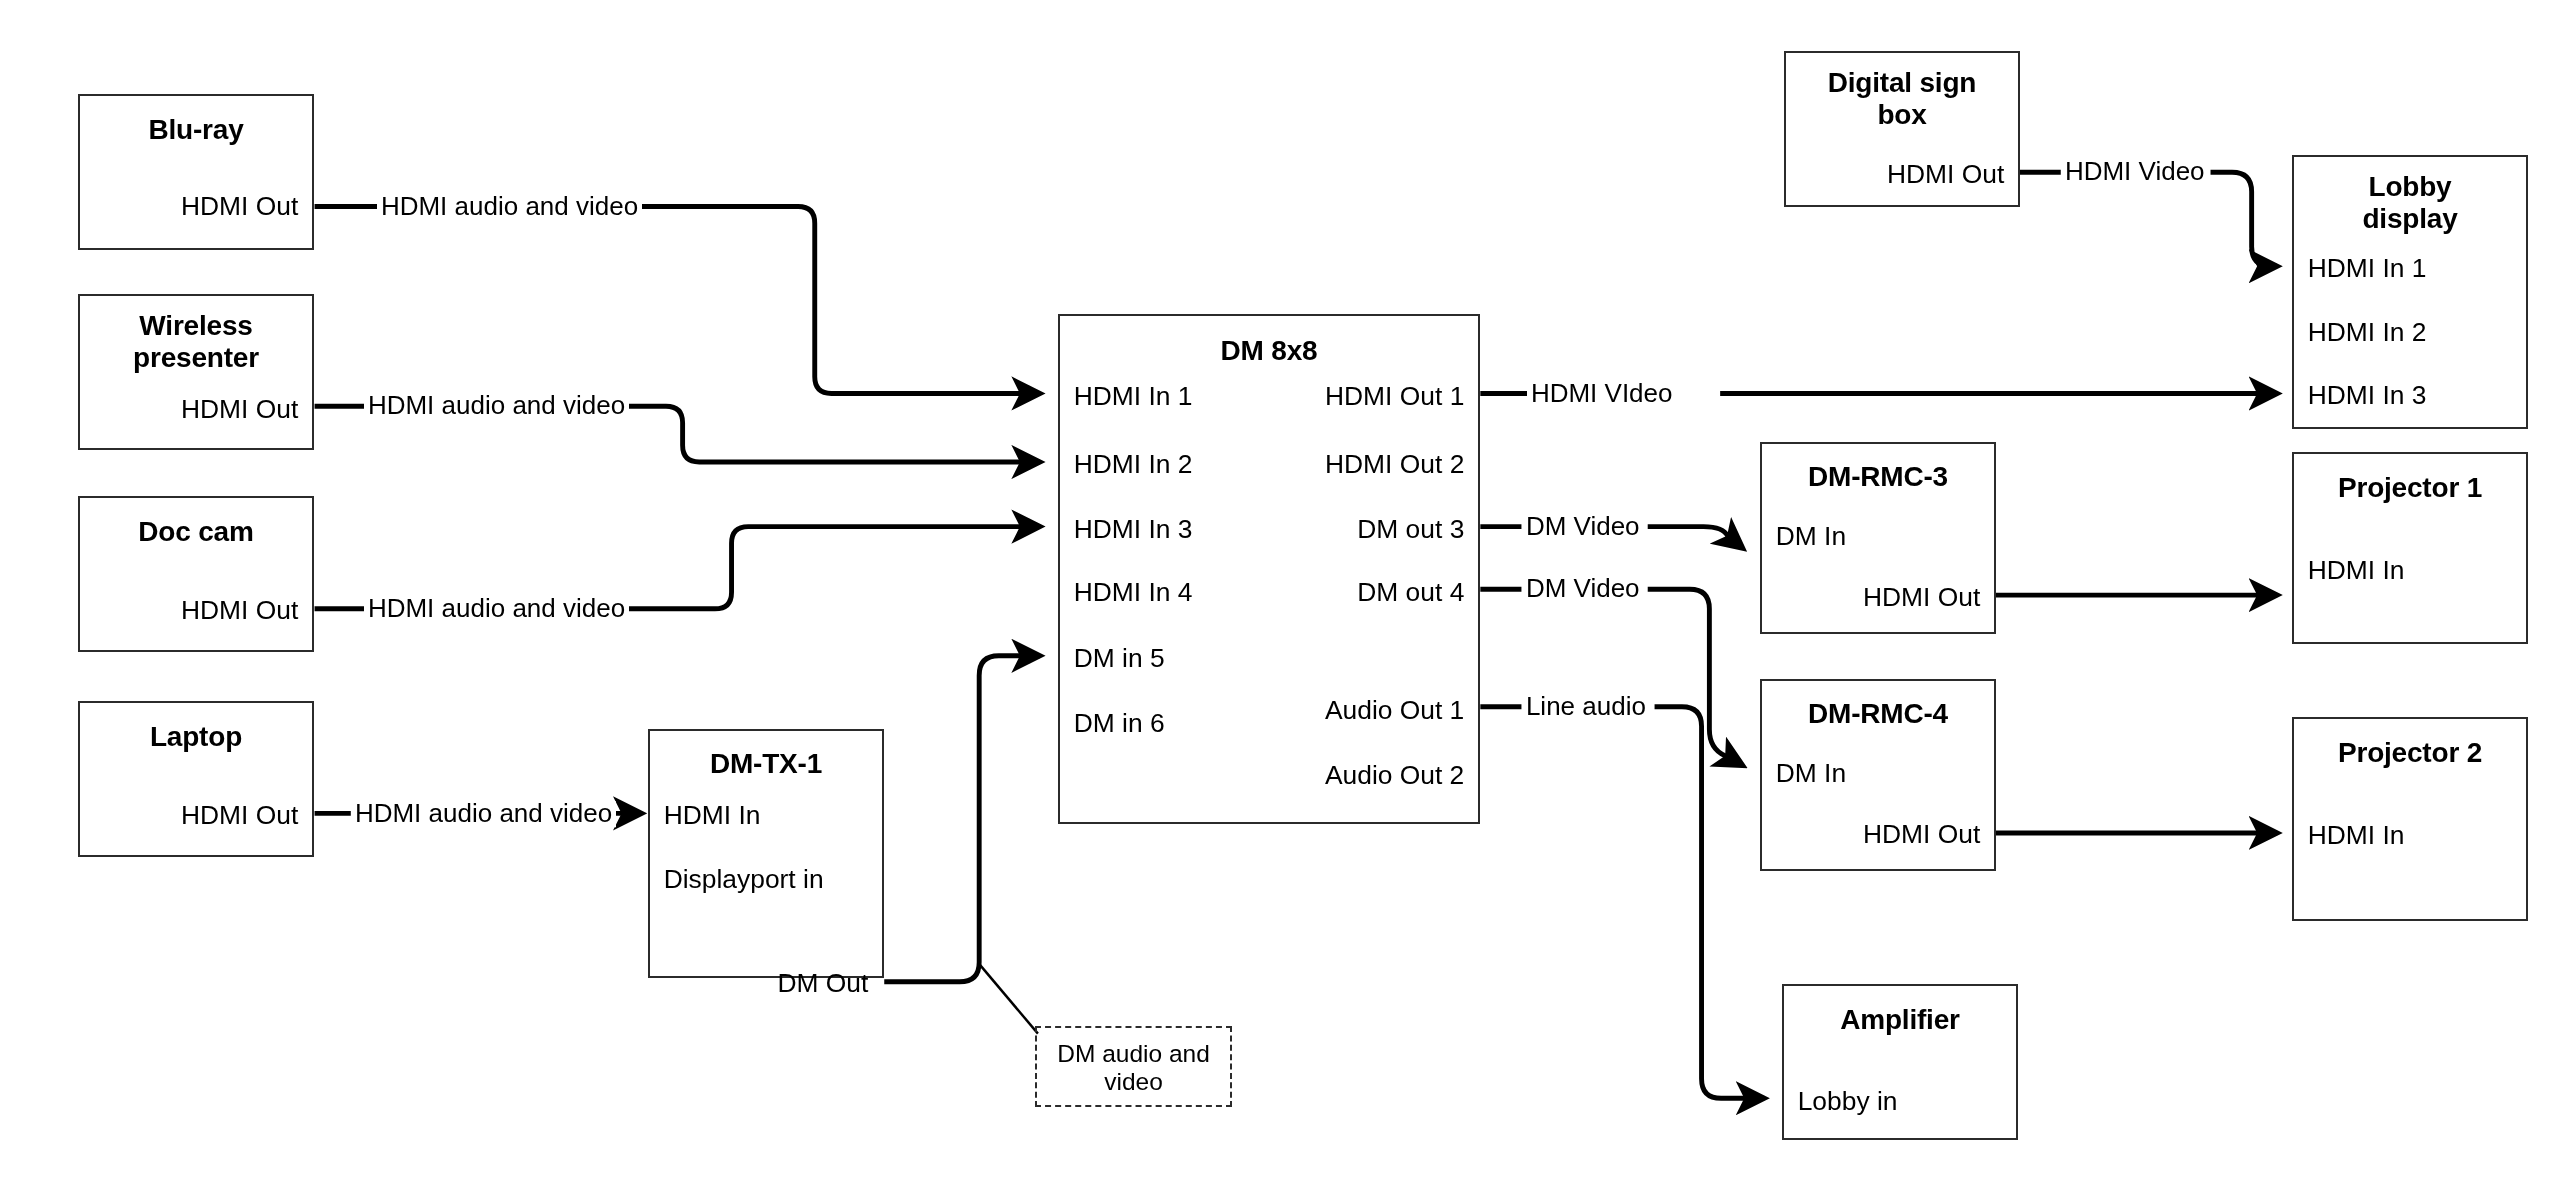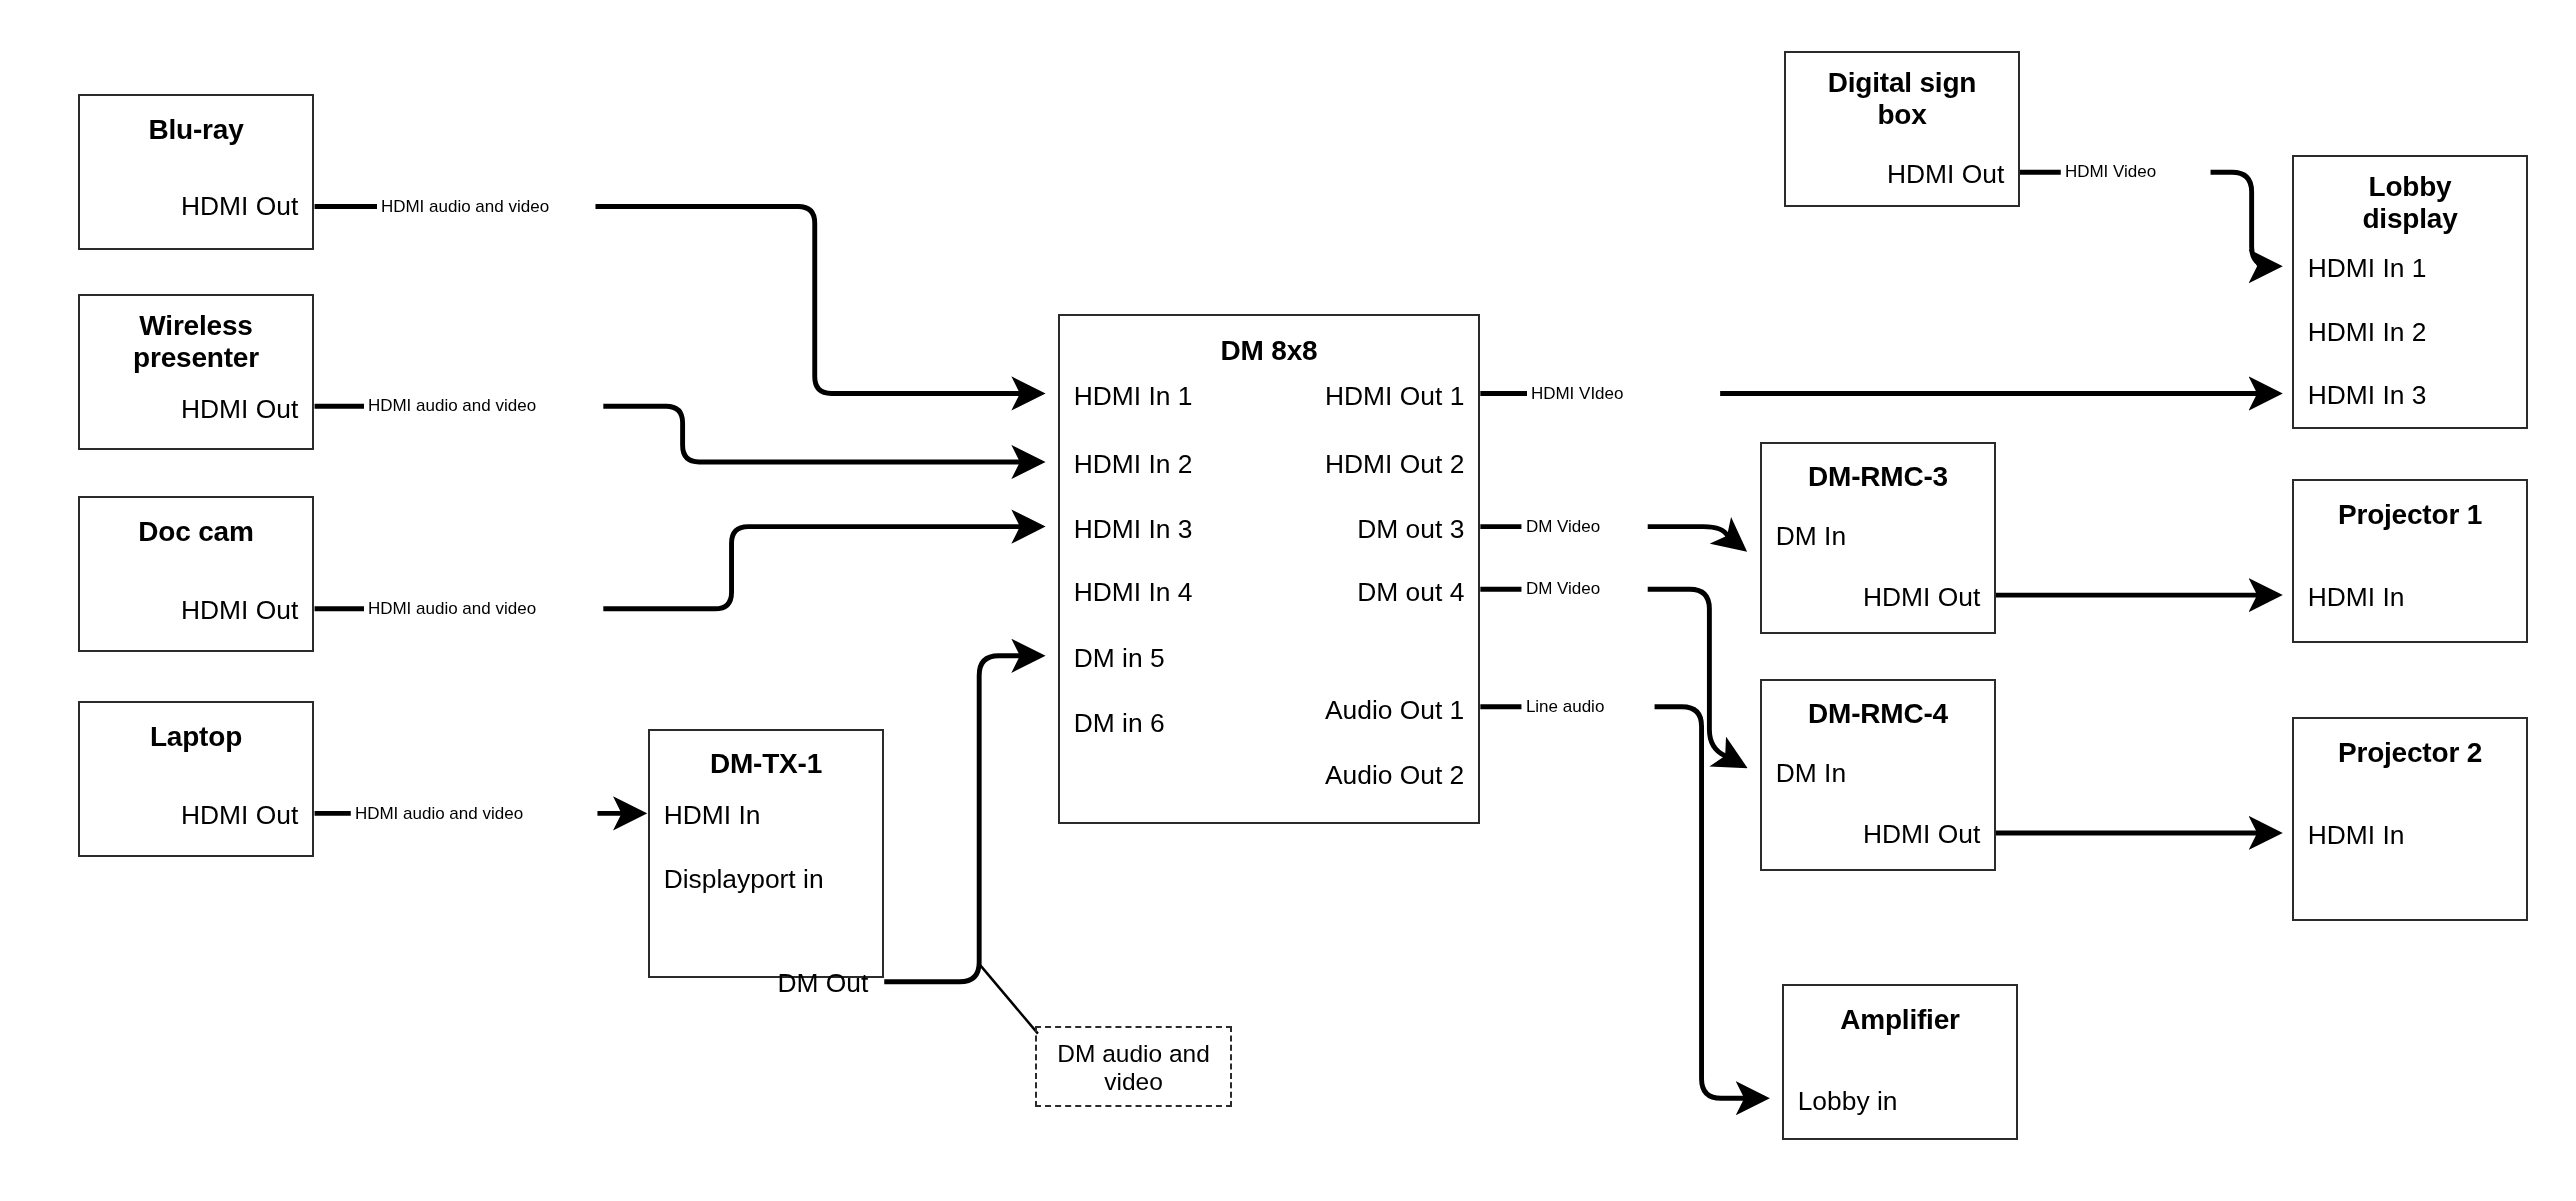--- a/index.html
+++ b/index.html
@@ -64,21 +64,21 @@
   .note-text {
     position: absolute;
     left: 5.9px;
     right: 5.9px;
     text-align: center;
     font-size: 24.5px;
     line-height: 28px;
   }
   .wire-label {
     position: absolute;
-    font-size: 17px;
+    font-size: 26px;
     line-height: 25.5px;
     white-space: nowrap;
     background: #ffffff;
     padding: 0 3.9px;
     transform: translateY(-50%);
   }
 </style>
 </head>
 <body>
 
@@ -205,21 +205,21 @@
     <div class="port left" style="top:78px;">DM In</div>
     <div class="port right" style="top:139px;">HDMI Out</div>
   </div>
 
   <div class="node" style="left:1760px; top:679px; width:236px; height:192px;">
     <div class="node-title" style="top:16.6px;">DM-RMC-4</div>
     <div class="port left" style="top:78px;">DM In</div>
     <div class="port right" style="top:139px;">HDMI Out</div>
   </div>
 
-  <div class="node" style="left:2292px; top:479px; width:236px; height:164px;">
+  <div class="node" style="left:2292px; top:452px; width:236px; height:192px;">
     <div class="node-title" style="top:17.6px;">Projector 1</div>
     <div class="port left" style="top:102px;">HDMI In</div>
   </div>
 
   <div class="node" style="left:2292px; top:717px; width:236px; height:204px;">
     <div class="node-title" style="top:17.6px;">Projector 2</div>
     <div class="port left" style="top:102px;">HDMI In</div>
   </div>
 
   <div class="node" style="left:1782px; top:984px; width:236px; height:156px;">

